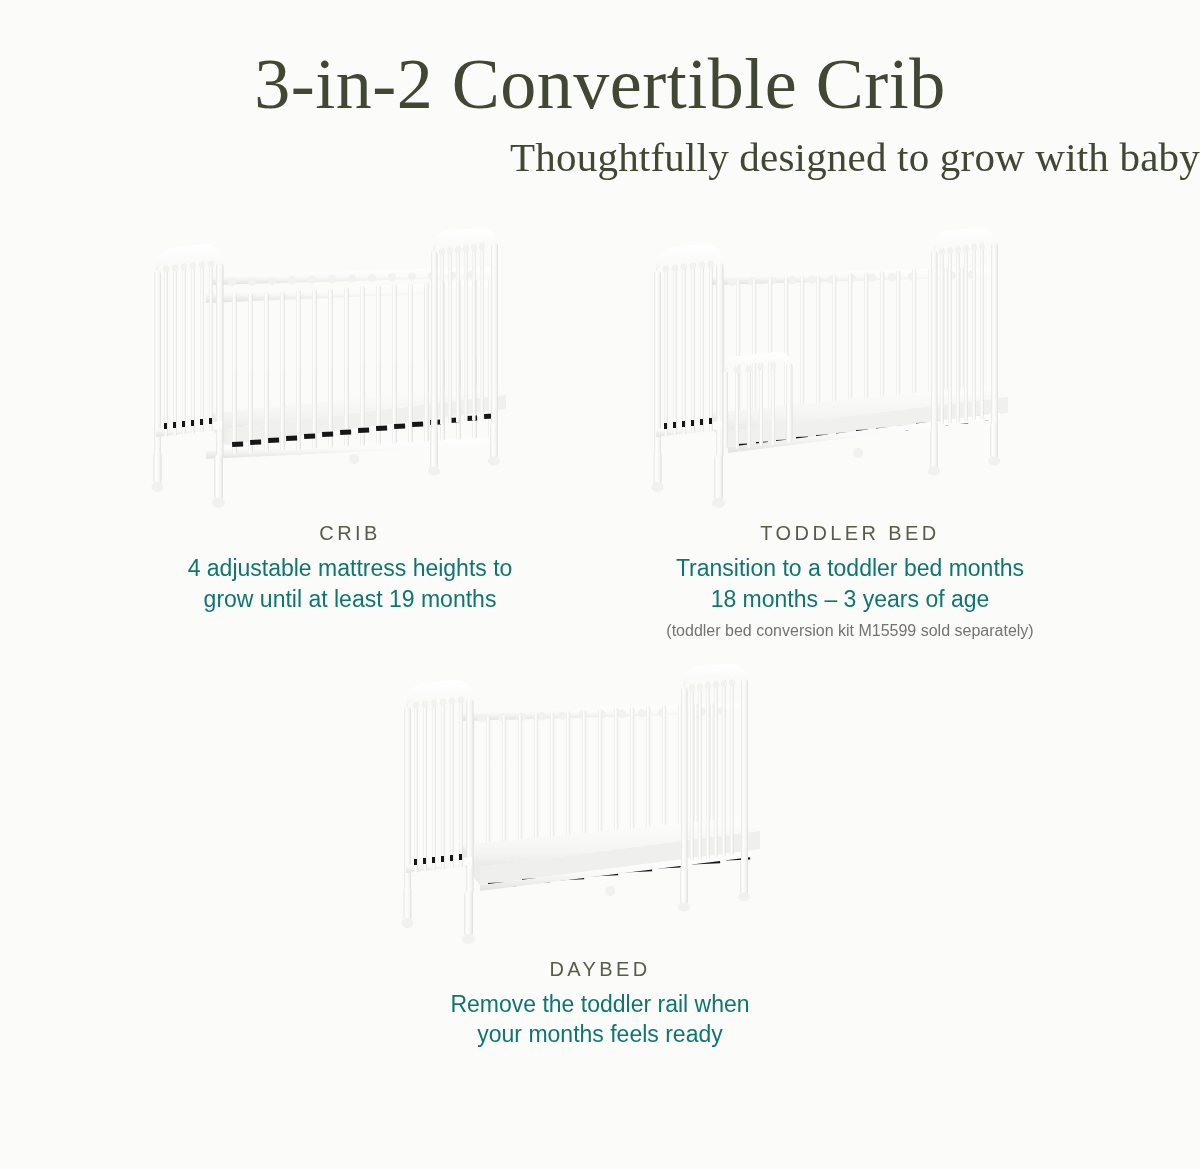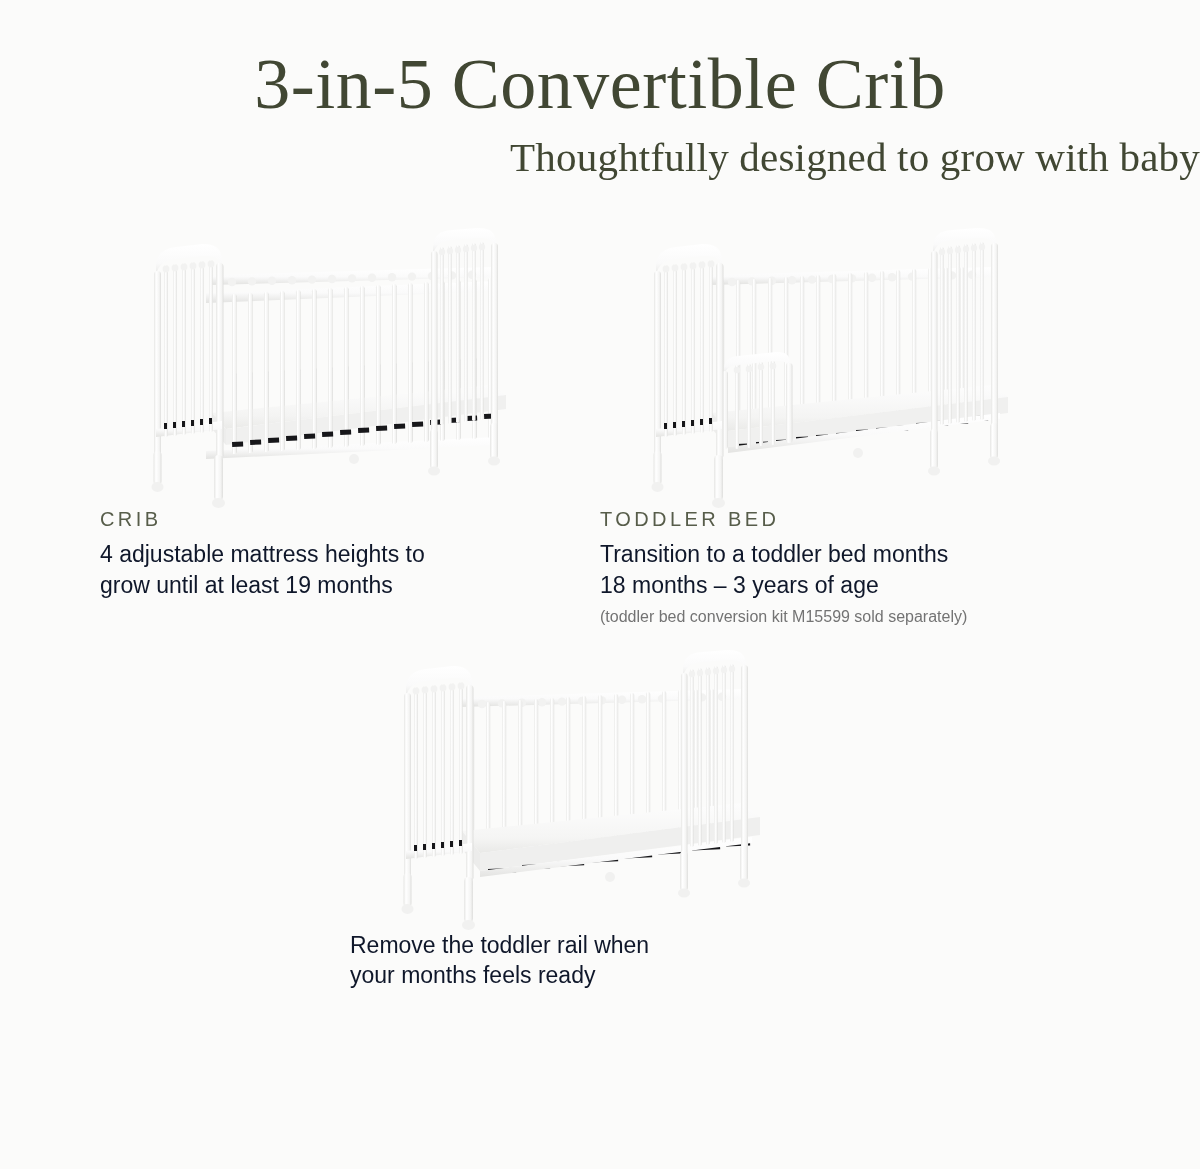--- a/index.html
+++ b/index.html
@@ -61,51 +61,53 @@
     display: flex;
     flex-direction: column;
     align-items: center;
   }
   .mode-figure {
     width: 420px;
     height: 285px;
     position: relative;
   }
   .mode-caption {
+    text-align: center;
+    margin-top: 14px;
     width: 100%;
   }
   .mode-label {
     font-size: 20px;
     letter-spacing: 3.4px;
     color: #575d4a;
     margin: 0 0 8px 0;
     font-weight: 400;
   }
   .mode-desc {
     font-size: 23px;
     line-height: 1.33;
-    color: #0f172a;
+    color: #0f766e;
     margin: 0;
     font-weight: 400;
   }
   .mode-note {
     font-size: 16px;
     line-height: 1.4;
     color: #737373;
     margin: 6px 0 0 0;
   }
 
   
   .crib-svg { display: block; width: 100%; height: 100%; }
 </style>
 </head>
 <body>
 
 <div class="header">
-  <h1 class="page-title">3-in-5 Convertible Crib</h1>
+  <h1 class="page-title">3-in-2 Convertible Crib</h1>
   <p class="page-subtitle">Thoughtfully designed to grow with baby</p>
 </div>
 
 <div class="modes-grid">
 
   <div class="mode-row mode-row-top">
 
     <div class="mode-card">
       <div class="mode-figure">
         <svg class="crib-svg" viewBox="0 0 420 285" preserveAspectRatio="xMidYMid meet" aria-hidden="true">
@@ -617,20 +619,21 @@
             <rect x="290" y="206" width="8" height="40" rx="4" fill="url(#spindleG3)"></rect>
             <ellipse cx="294" cy="248" rx="6" ry="4.6" fill="#f1f1f0"></ellipse>
             <rect x="350" y="200" width="8" height="36" rx="4" fill="url(#spindleG3)"></rect>
             <ellipse cx="354" cy="238" rx="6" ry="4.6" fill="#f1f1f0"></ellipse>
           </g>
 
           <circle cx="220" cy="232" r="5" fill="#f1f1f0"></circle>
         </svg>
       </div>
       <div class="mode-caption">
+        <p class="mode-label">DAYBED</p>
         <p class="mode-desc">
           <span>Remove the toddler rail when</span><br>
           <span>your months feels ready</span>
         </p>
       </div>
     </div>
   </div>
 
 </div>
 

